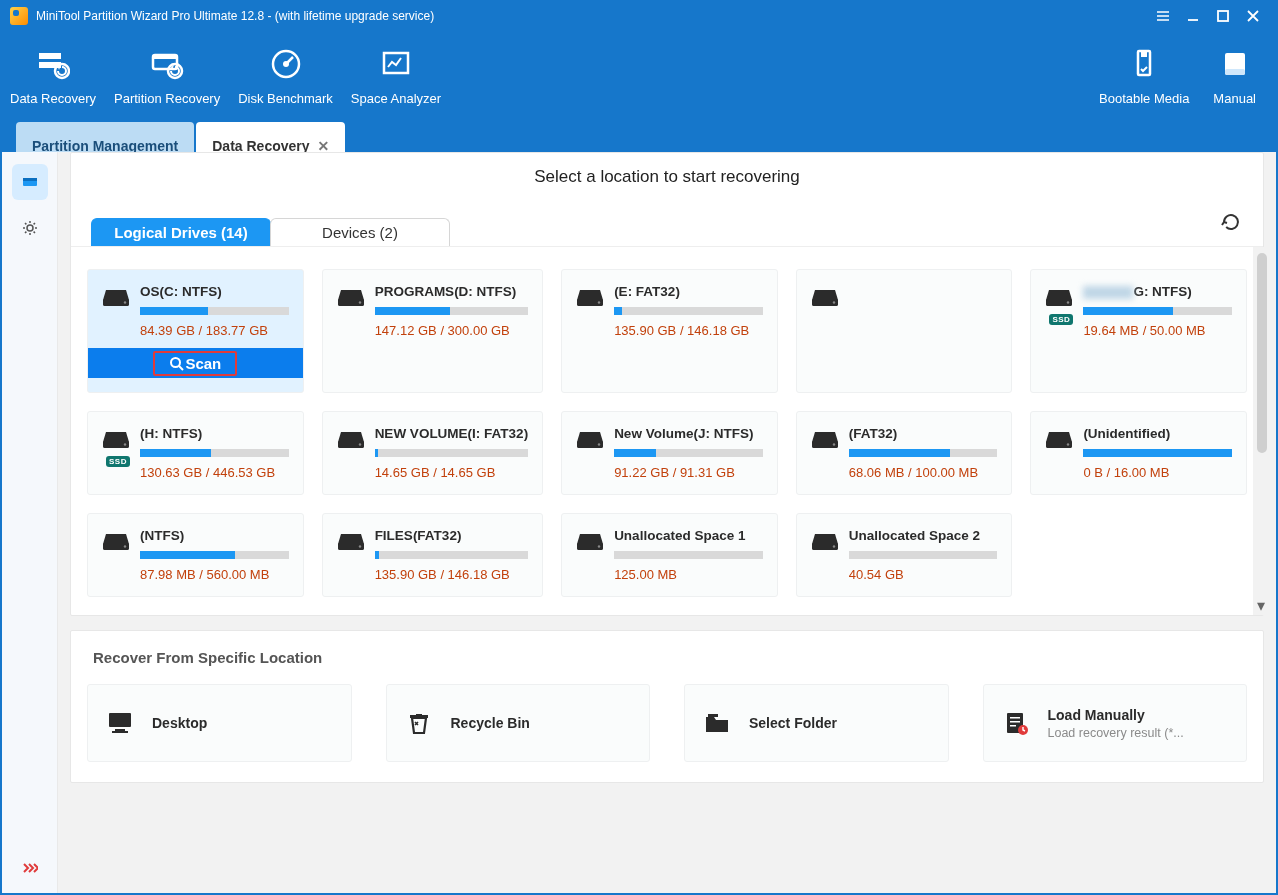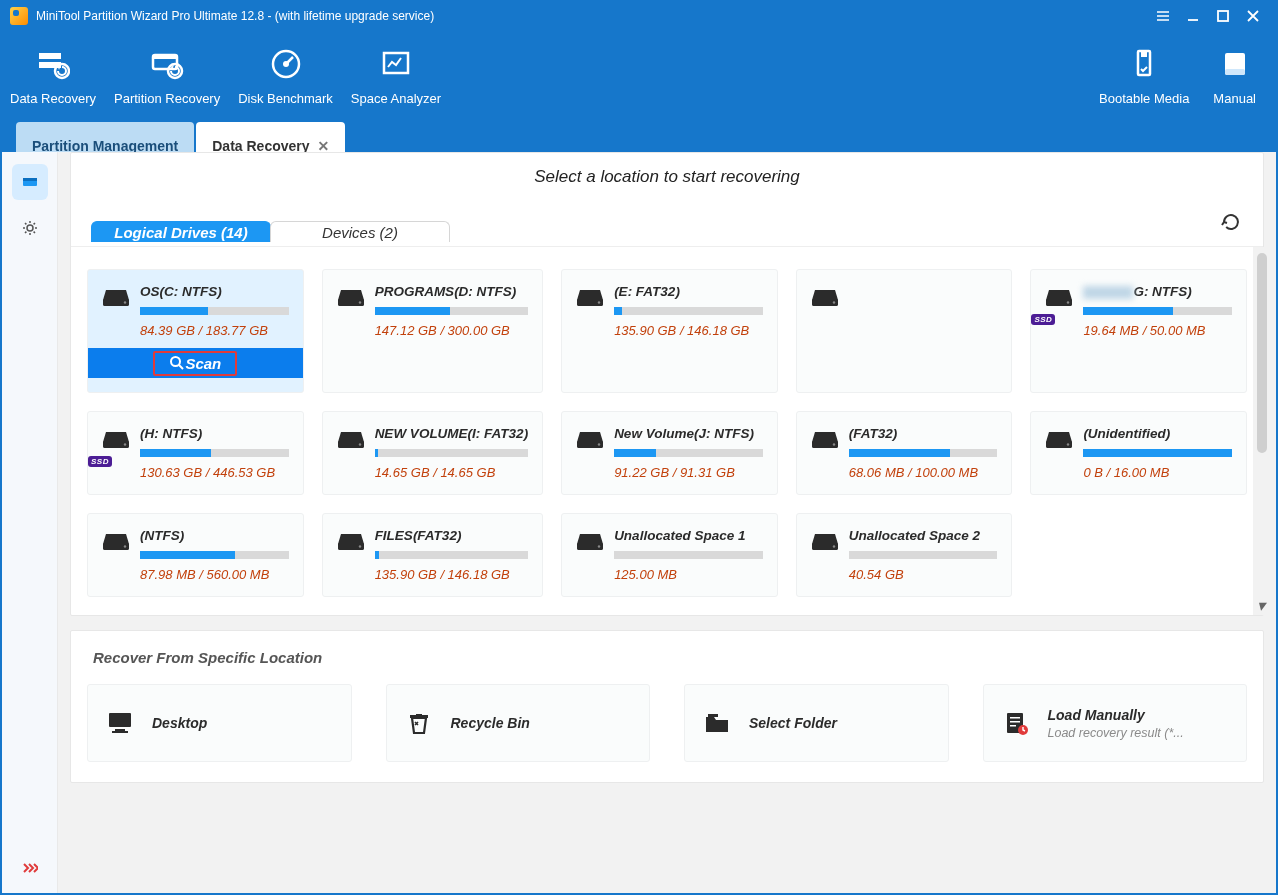--- a/index.html
+++ b/index.html
@@ -31,47 +31,47 @@
   .workspace { background:#fff; height: calc(895px - 28px - 92px - 30px - 4px); display:flex; }
   .leftrail { width:56px; background:#f5f8fc; border-right:1px solid #e9e9e9; display:flex;flex-direction:column;align-items:center; padding-top:12px;}
   .rail-btn { width:36px; height:36px; border-radius:6px; display:flex;align-items:center;justify-content:center;margin-bottom:10px; cursor:pointer;}
   .rail-btn.active{background:#d6ecff;}
   .rail-btn svg{width:18px;height:18px;}
   .rail-spacer{flex:1;}
   .rail-bottom{width:36px;height:30px;display:flex;align-items:center;justify-content:center;margin-bottom:10px;cursor:pointer;}
   .rail-bottom svg{width:16px;height:12px;}
 
   .content { flex:1; background:#f2f2f2; padding: 0 12px 12px 12px; overflow:hidden;}
-  .panel { background:#fff; border:1px solid #e7e7e7; border-radius:2px; padding: 0; font-style: italic; }
+  .panel { background:#fff; border:1px solid #e7e7e7; border-radius:2px; padding: 0; }
   .heading { text-align:center; font-size:17px; color:#222; padding:14px 0 12px 0; font-weight:400;}
   
   .subtabs { display:flex; align-items:center; padding: 0 20px; border-bottom:1px solid #eee; height:48px;}
-  .subtab { height:21px; min-width:180px; border:1px solid #d6d6d6; border-bottom:none; display:flex;align-items:center;justify-content:center; font-size:15px; color:#333; border-radius:6px 6px 0 0; margin-right:-1px; cursor:pointer; position:relative; top:9px; background:#fff;}
+  .subtab { height:28px; min-width:180px; border:1px solid #d6d6d6; border-bottom:none; display:flex;align-items:center;justify-content:center; font-size:15px; color:#333; border-radius:6px 6px 0 0; margin-right:-1px; cursor:pointer; position:relative; top:9px; background:#fff;}
   .subtab.active { background:#1c97f3; color:#fff; border-color:#1c97f3; font-weight:600;}
   .refresh {margin-left:auto; width:22px;height:22px; cursor:pointer; color:#333;}
   .refresh svg{width:20px;height:20px;}
 
   .drives { padding: 22px 16px 18px 16px; display:grid; grid-template-columns: repeat(5, 1fr); gap: 18px; position:relative;}
   .drives-scroll{position:absolute; right:-4px; top:0; bottom:0; width:14px; background:#f2f2f2;}
   .drives-thumb{position:absolute;right:-4px;top:6px;width:10px;height:200px;background:#cfcfcf;border-radius:5px;}
   .drives-arrow{position:absolute;right:-4px;bottom:4px;width:12px;height:12px;display:flex;align-items:center;justify-content:center;color:#666;}
 
   .dcard { background:#fafcfc; border:1px solid #eef0f1; border-radius:3px; padding:14px 0 14px 0; position:relative; cursor:pointer;}
   .dcard.selected{background:#e1f2ff;}
   .dcard-inner{display:flex; padding:0 14px;}
   .dicon{width:28px; height:22px; margin-right:10px; margin-top:2px; flex-shrink:0;}
   .dicon svg{width:28px;height:22px;}
-  .ssd-badge{position:absolute;left:0;top:44px; background:#4c1d95;color:#fff;font-size:8px;padding:1px 3px;border-radius:3px;font-weight:700;letter-spacing:0.5px;text-align:center;}
+  .ssd-badge{position:absolute;left:18px;top:44px; background:#0f766e;color:#fff;font-size:8px;padding:1px 3px;border-radius:3px;font-weight:700;letter-spacing:0.5px;text-align:center;}
   .dinfo{flex:1;min-width:0;}
   .dname{font-size:13.5px;font-weight:700;color:#2b2b2b;margin-bottom:8px;white-space:nowrap;}
   .dbar{height:8px;background:#d9d9d9;position:relative;margin-bottom:8px;}
   .dbar-fill{height:100%;background:#1c97f3;}
   .dsize{font-size:13px;color:#c2410c;}
   .scan-btn{height:30px;background:#0b7ded;color:#fff;display:flex;align-items:center;justify-content:center;font-size:15px;font-weight:600;margin-top:10px; cursor:pointer;}
-  .scan-btn-inner{border:2px solid #e03b3b;padding:2px 14px;display:flex;align-items:flex-start;border-radius:2px;}
+  .scan-btn-inner{border:2px solid #e03b3b;padding:2px 14px;display:flex;align-items:flex-end;border-radius:2px;}
   .scan-btn svg{width:16px;height:16px;fill:#fff;}
 
   .section2{margin-top:14px;}
   .sec-title{font-size:15px;font-weight:700;color:#555;padding:18px 22px 0 22px;}
   .locs{padding:18px 16px 20px 16px;display:grid;grid-template-columns:repeat(4,1fr);gap:34px;}
   .lcard{background:#fafcfc;border:1px solid #eef0f1;border-radius:3px;height:78px;display:flex;align-items:center;padding:0 18px;cursor:pointer;}
   .licon{width:30px;height:26px;margin-right:16px;}
   .licon svg{width:28px;height:26px;}
   .ltext{display:flex;flex-direction:column;}
   .lname{font-size:14px;font-weight:700;color:#2b2b2b;}

